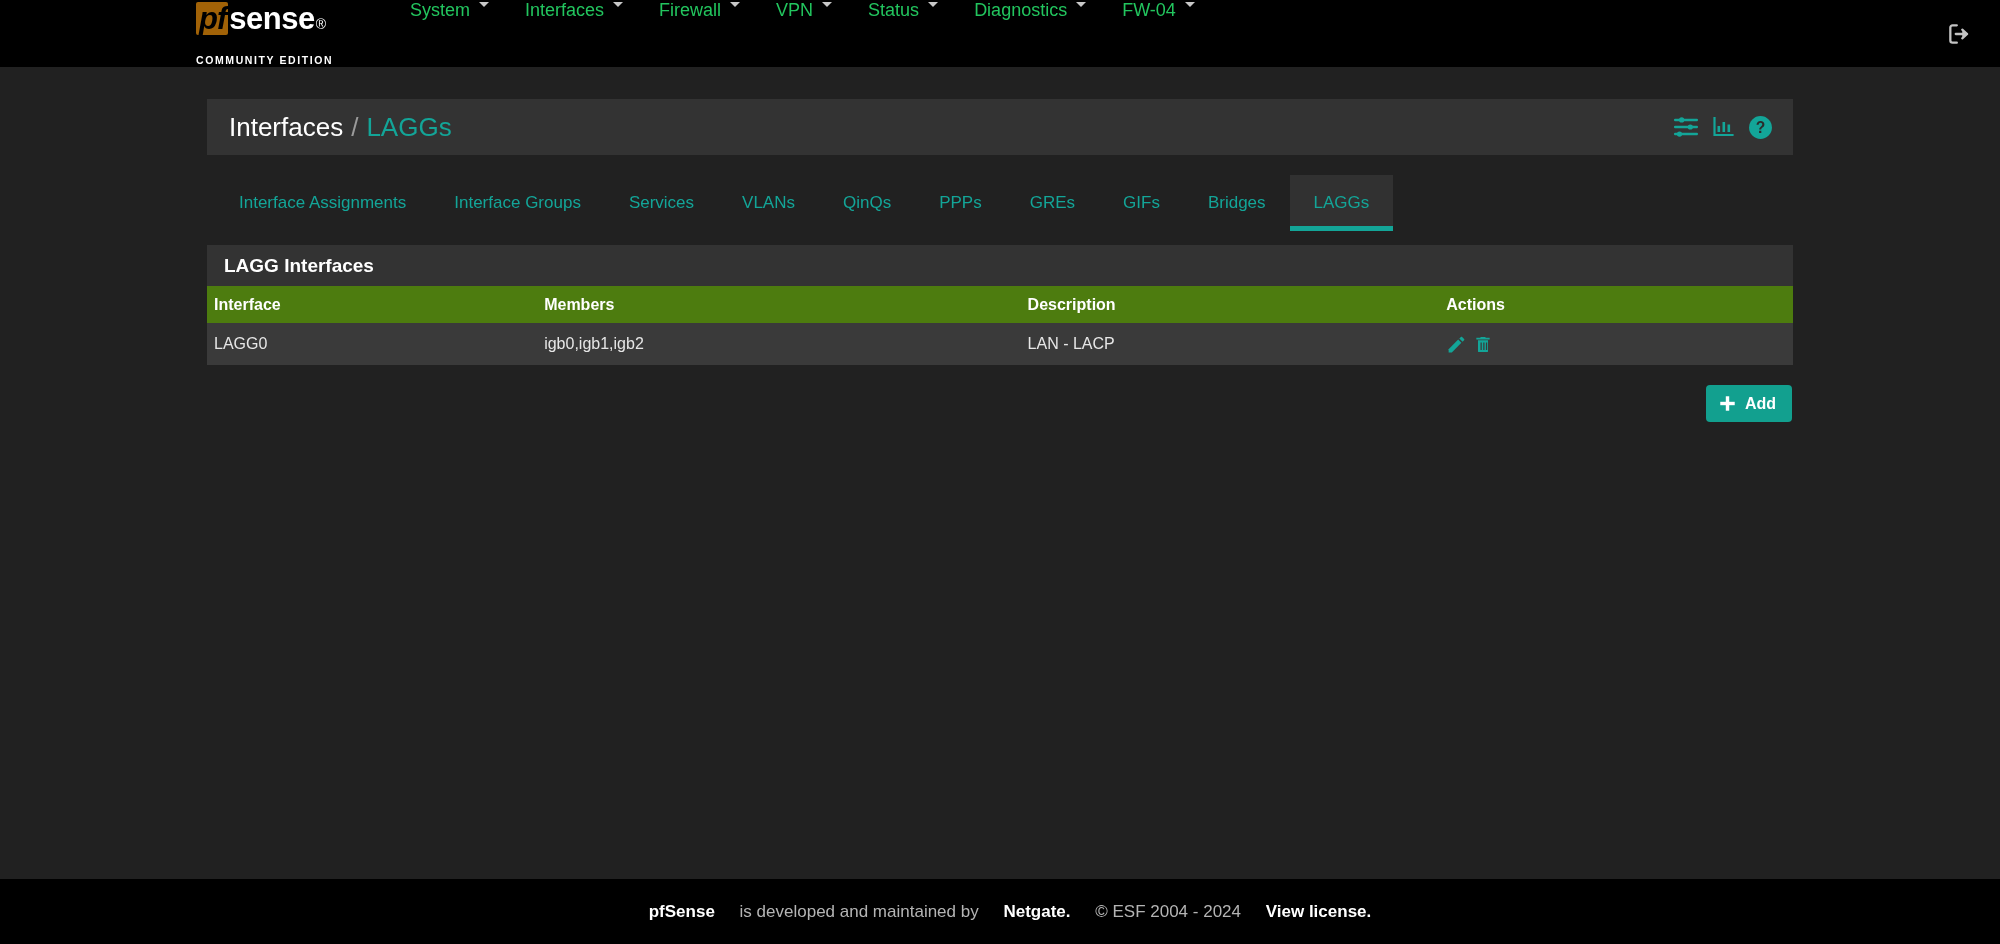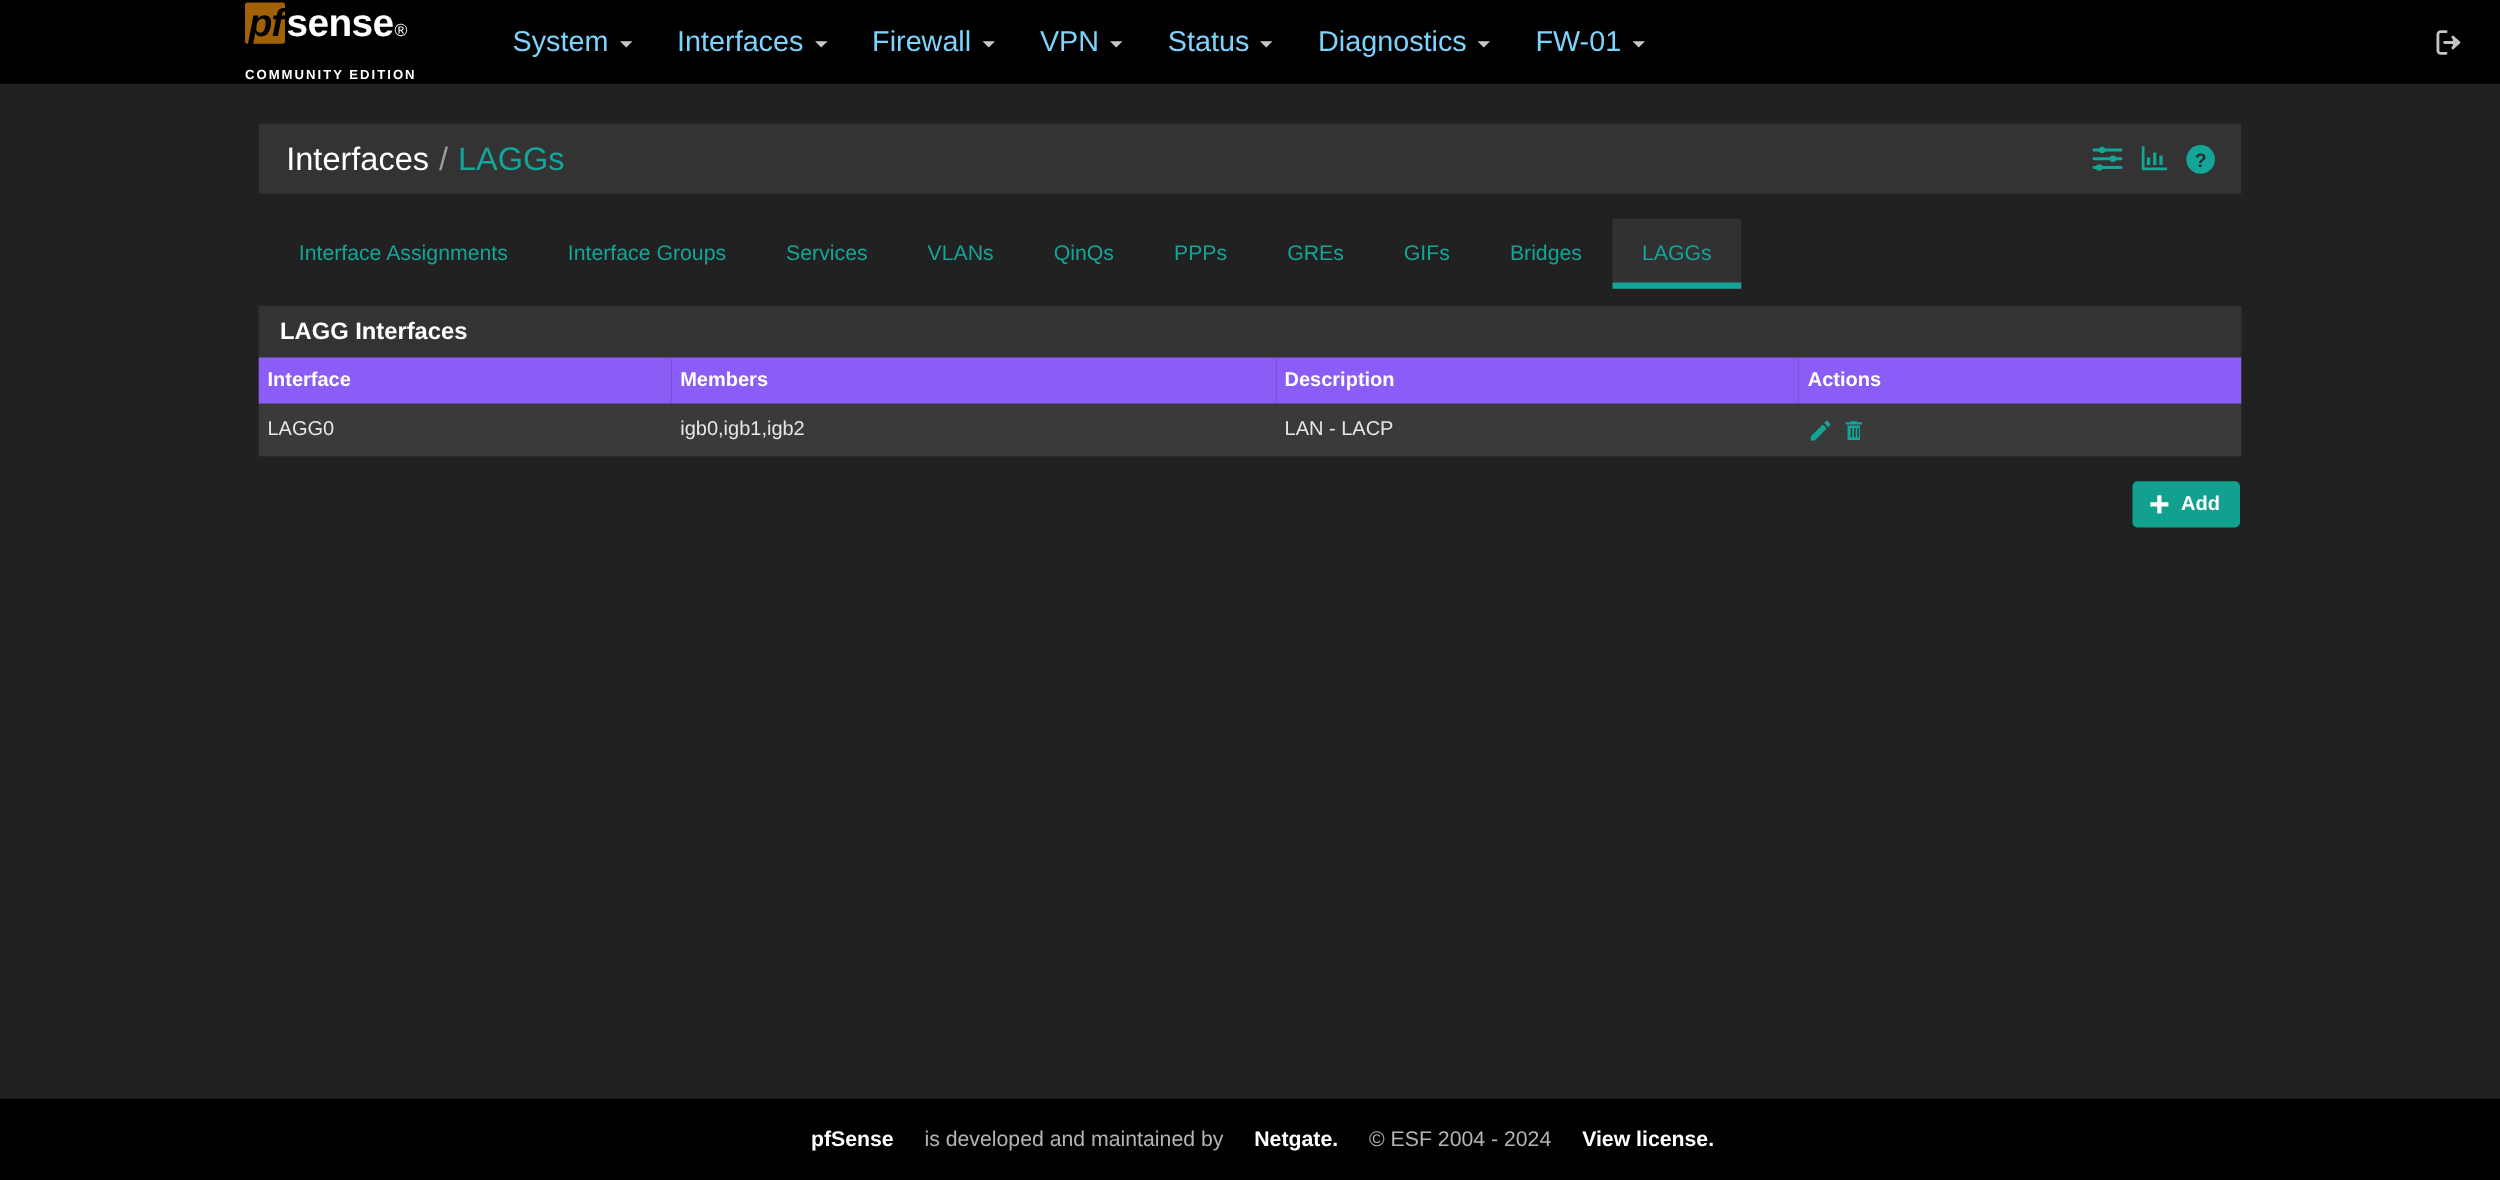--- a/index.html
+++ b/index.html
@@ -60,26 +60,25 @@
     letter-spacing: 1.6px;
     margin-top: 19px;
   }
   .nav-items {
     display: flex;
     align-items: center;
     margin-left: 36px;
     height: 100%;
   }
   .nav-item {
-    color: #7dd3fc;
-    font-size: 23px;
+    color: #22c55e;
+    font-size: 18px;
     padding: 0 18px;
     height: 100%;
     display: flex;
-    align-items: center;
     cursor: pointer;
     white-space: nowrap;
   }
   .caret {
     display: inline-block;
     width: 0; height: 0;
     border-left: 5px solid transparent;
     border-right: 5px solid transparent;
     border-top: 5px solid #c8c8c8;
     margin-left: 9px;
@@ -167,21 +166,21 @@
     color: #ffffff;
     font-size: 19px;
     font-weight: bold;
   }
   table.lagg {
     width: 100%;
     border-collapse: collapse;
     table-layout: fixed;
   }
   table.lagg thead th {
-    background: #8b5cf6;
+    background: #4d7c0f;
     color: #ffffff;
     font-size: 16px;
     font-weight: bold;
     text-align: left;
     height: 37px;
     padding: 0 0 0 7px;
   }
   table.lagg tbody td {
     background: #3a3a3a;
     color: #e6e6e6;
@@ -269,21 +268,21 @@
     </div>
     <div class="nav-item">
       <span>Status</span>
       <i class="caret"></i>
     </div>
     <div class="nav-item">
       <span>Diagnostics</span>
       <i class="caret"></i>
     </div>
     <div class="nav-item">
-      <span>FW-01</span>
+      <span>FW-04</span>
       <i class="caret"></i>
     </div>
   </div>
 
   <div class="navbar-right">
     <span class="logout-icon">
       <svg width="26" height="26" viewBox="0 0 24 24" fill="none" stroke="#c3c3c3" stroke-width="2.1" stroke-linecap="round" stroke-linejoin="round">
         <path d="M10 4H6a2 2 0 0 0-2 2v12a2 2 0 0 0 2 2h4"></path>
         <polyline points="15 8 19.5 12 15 16" fill="#c3c3c3"></polyline>
         <line x1="9" y1="12" x2="19" y2="12"></line>

